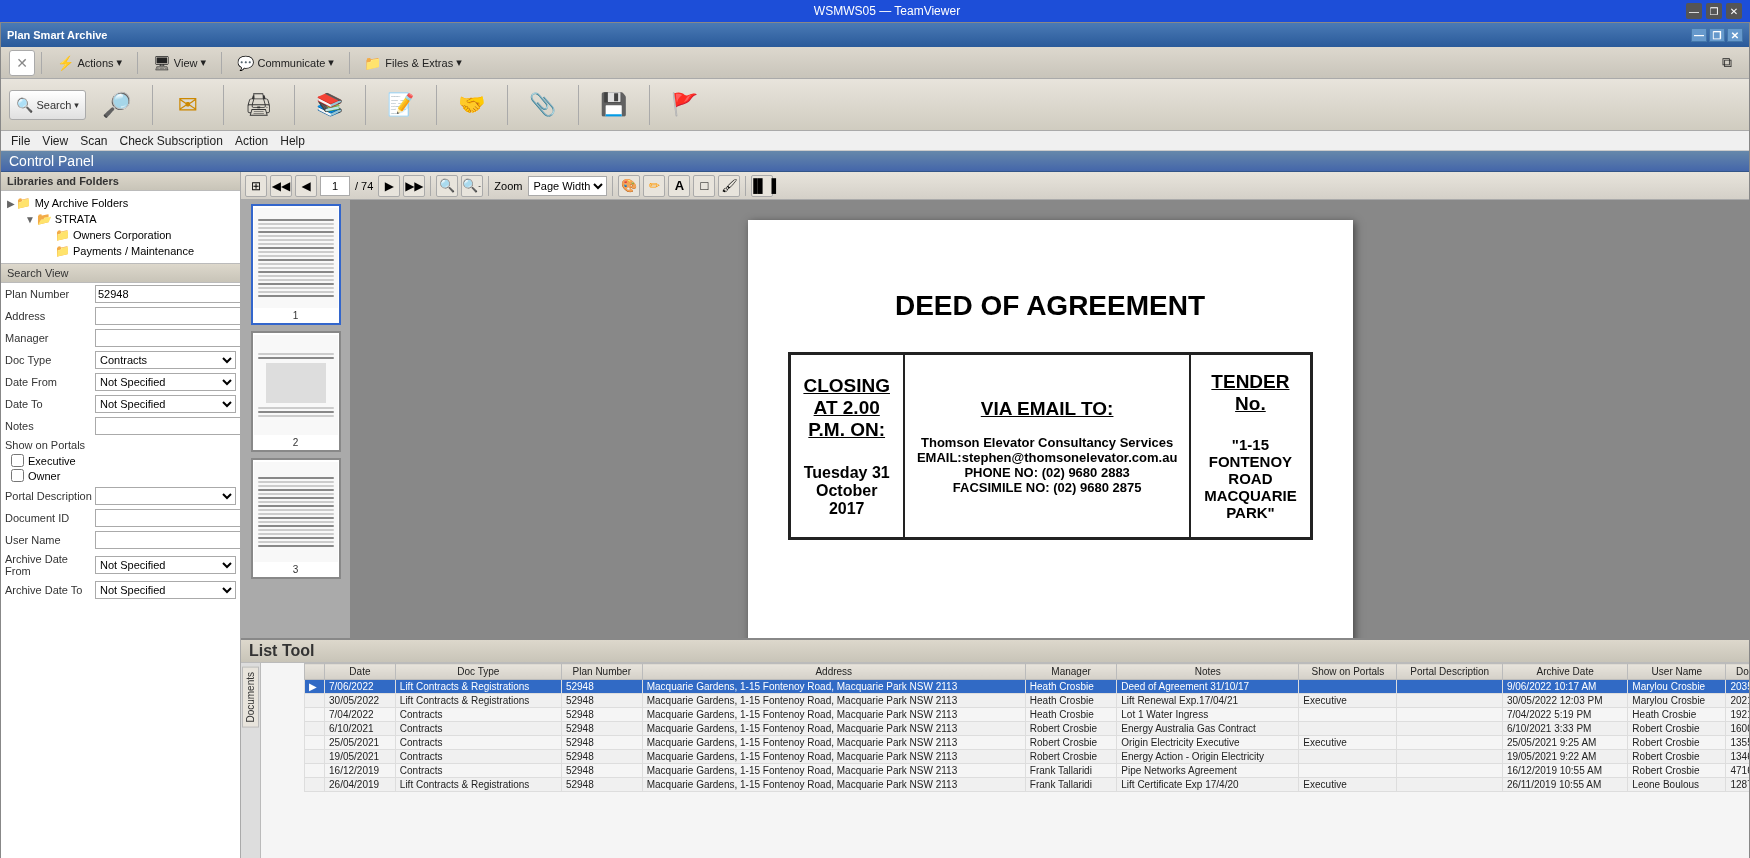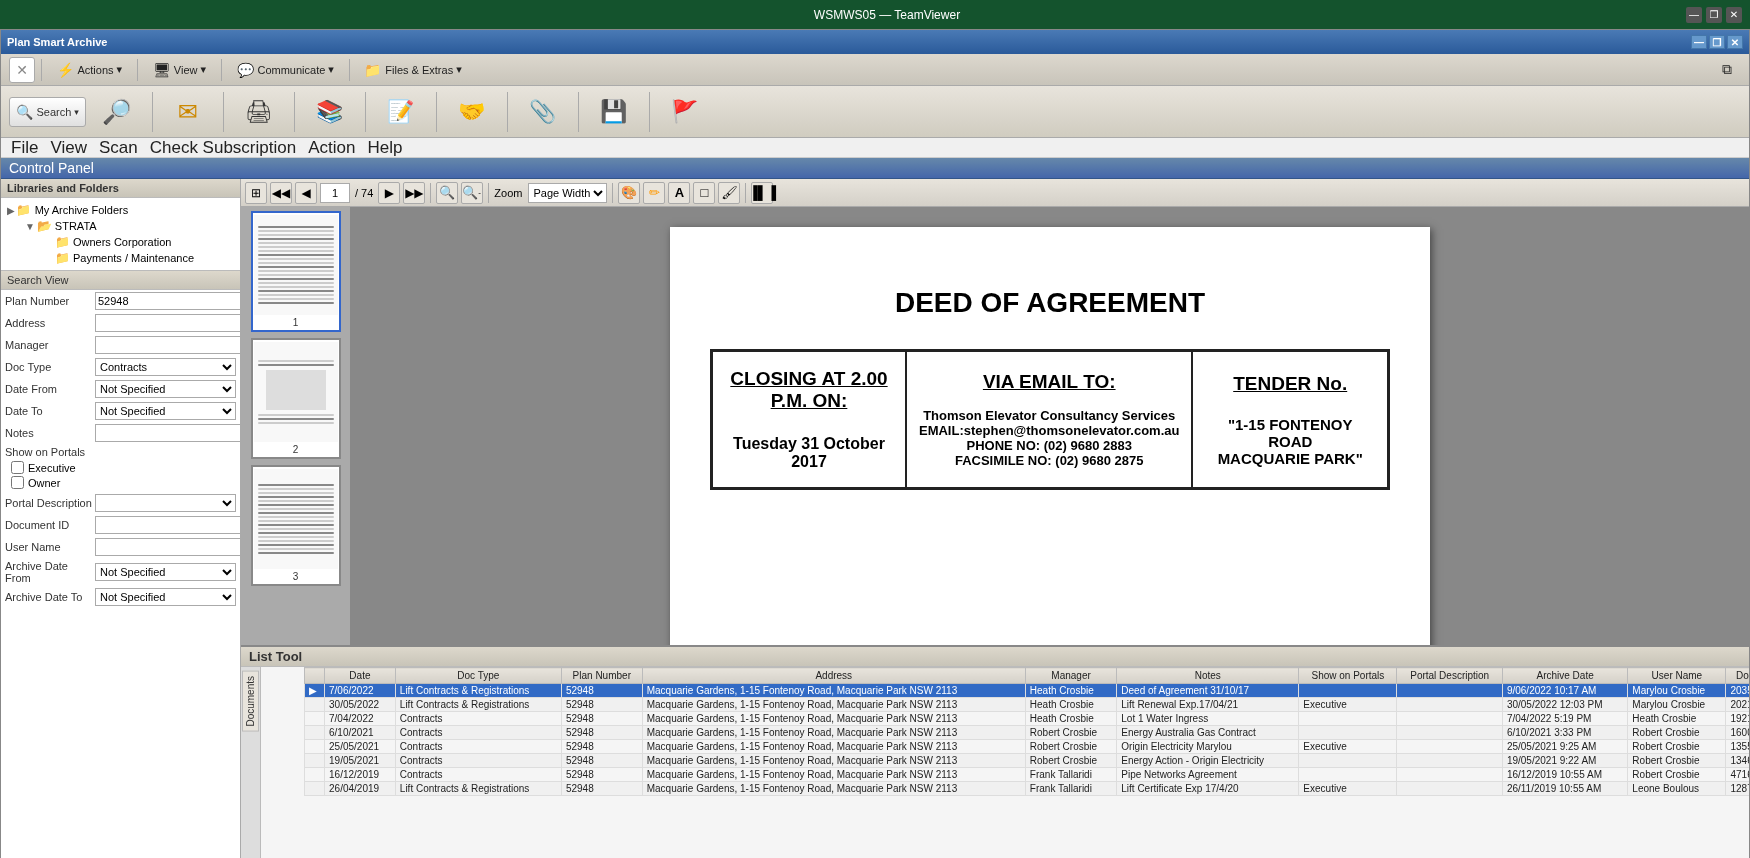--- a/index.html
+++ b/index.html
@@ -1,22 +1,22 @@
 <!DOCTYPE html>
 <html><head>
   <meta charset="utf-8">
   <style>
     * { box-sizing: border-box; margin: 0; padding: 0; }
     body { font-family: 'Segoe UI', Arial, sans-serif; font-size: 11px; background: #d4d0c8; overflow: hidden; width: 1750px; height: 858px; }
 
     
     .tv-titlebar {
-      background: #14532d;
+      background: #1d4ed8;
       color: #fff;
-      height: 29px;
+      height: 22px;
       display: flex;
       align-items: center;
       justify-content: space-between;
       padding: 0 8px;
       font-size: 12px;
     }
     .tv-titlebar-title { flex: 1; text-align: center; }
     .tv-titlebar-controls { display: flex; gap: 4px; }
     .tv-titlebar-controls span {
       width: 16px; height: 16px; display: inline-flex; align-items: center; justify-content: center;
@@ -91,21 +91,21 @@
     
     .menubar {
       background: #f0f0f0;
       height: 20px;
       display: flex;
       align-items: center;
       padding: 0 4px;
       border-bottom: 1px solid #ccc;
     }
     .menubar-item {
-      padding: 2px 6px; font-size: 17px; cursor: pointer; color: #222;
+      padding: 2px 6px; font-size: 12px; cursor: pointer; color: #222;
     }
 
     
     .control-panel-label {
       background: linear-gradient(to bottom, #6688aa, #4466aa);
       color: #fff; font-size: 14px; padding: 2px 8px;
       border-bottom: 1px solid #335588;
     }
 
     
@@ -188,23 +188,23 @@
     }
     .page-separator { width: 1px; height: 20px; background: #aaa; margin: 0 2px; }
 
     
     .doc-viewer {
       flex: 1; overflow: auto; display: flex; justify-content: center; padding: 20px;
       background: #888;
     }
     .doc-page {
       background: #fff;
-      width: 760px;
+      width: 605px;
       min-height: 500px;
-      padding: 30px 40px;
+      padding: 40px 40px;
       box-shadow: 2px 2px 8px rgba(0,0,0,0.5);
     }
 
     
     .deed-title {
       text-align: center; font-size: 28px; font-weight: bold;
       margin: 30px 0 30px;
     }
     .deed-table {
       width: 100%; border-collapse: collapse; border: 3px solid #222;
@@ -244,21 +244,21 @@
     .thumb-line { height: 2px; background: #ccc; margin: 2px 0; border-radius: 1px; }
     .thumb-line.dark { background: #888; }
 
     
     .doc-list-area {
       height: 220px; background: #f5f5f5; border-top: 2px solid #888;
       display: flex; flex-direction: column;
     }
     .doc-list-header {
       background: linear-gradient(to bottom, #ddd8cc, #c8c4b8);
-      font-size: 13px; font-weight: bold; color: #333;
+      font-size: 16px; font-weight: bold; color: #333;
       padding: 2px 8px; border-bottom: 1px solid #bbb;
       display: flex; align-items: center; gap: 6px;
     }
     .doc-list-table-wrap {
       flex: 1; overflow: auto; display: flex;
     }
     .doc-list-tabs-side {
       width: 20px; background: #ddd; border-right: 1px solid #bbb;
       display: flex; flex-direction: column; align-items: center;
       justify-content: flex-start; padding-top: 4px; font-size: 9px;
@@ -738,21 +738,21 @@
                     <td>Robert Crosbie</td>
                     <td>160054</td>
                   </tr>
                   <tr>
                     <td></td>
                     <td>25/05/2021</td>
                     <td>Contracts</td>
                     <td>52948</td>
                     <td>Macquarie Gardens, 1-15 Fontenoy Road, Macquarie Park  NSW  2113</td>
                     <td>Robert Crosbie</td>
-                    <td>Origin Electricity Marylou</td>
+                    <td>Origin Electricity Executive</td>
                     <td>Executive</td>
                     <td></td>
                     <td>25/05/2021 9:25 AM</td>
                     <td>Robert Crosbie</td>
                     <td>135531</td>
                   </tr>
                   <tr>
                     <td></td>
                     <td>19/05/2021</td>
                     <td>Contracts</td>

